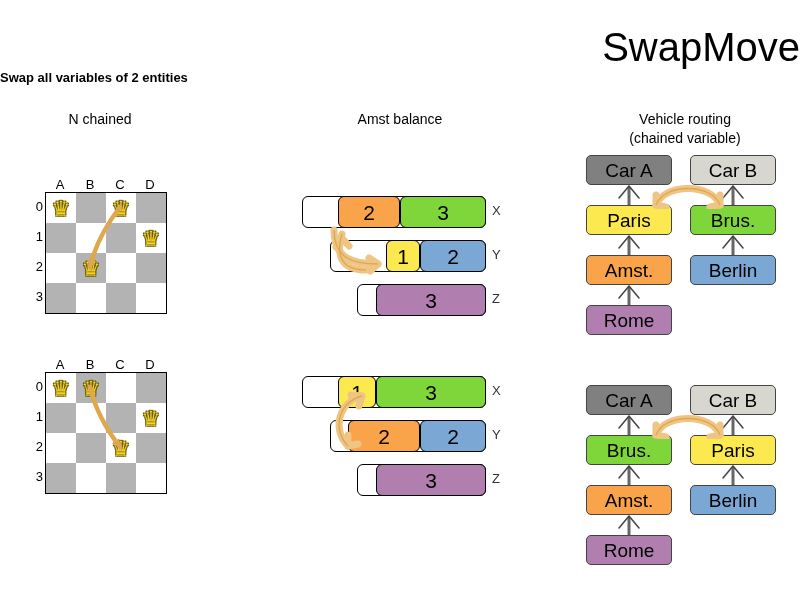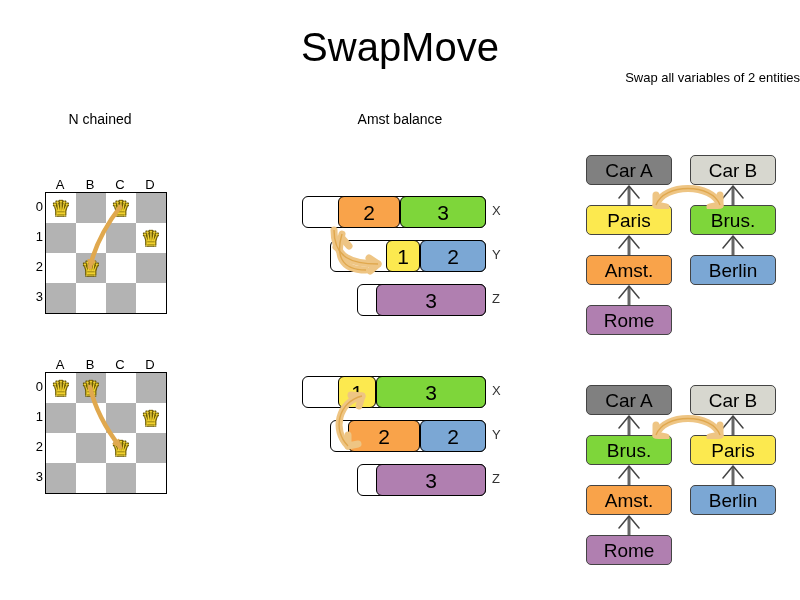--- a/index.html
+++ b/index.html
@@ -4,26 +4,26 @@
 <style>
   html,body{margin:0;padding:0;}
   body{
     width:800px;height:600px;position:relative;background:#fff;
     font-family:"Liberation Sans", sans-serif;color:#000;overflow:hidden;
   }
   .abs{position:absolute;}
 
   
   #title{
-    left:0;top:24px;width:800px;text-align:center;
+    left:0;top:24px;width:800px;text-align:right;
     font-size:40px;line-height:46px;font-weight:400;
   }
   #subtitle{
-    left:0;top:70px;width:800px;text-align:right;
-    font-size:13px;line-height:16px;
+    left:0;top:70px;width:800px;text-align:left;
+    font-size:13px;line-height:16px;font-weight:bold;
   }
 
   
   .section-head{text-align:center;font-size:14px;line-height:19px;}
   #head-nqueens{left:20px;top:110px;width:160px;}
   #head-cloud{left:320px;top:110px;width:160px;}
   #head-vehicle{left:600px;top:110px;width:170px;}
   .file-labels{position:absolute;left:45px;top:178px;width:120px;height:15px;}
   .file-labels span{
     position:absolute;width:30px;text-align:center;
@@ -84,20 +84,22 @@
 </style>
 </head>
 <body>
 
 <div class="abs" id="title">SwapMove</div>
 <div class="abs" id="subtitle">Swap all variables of 2 entities</div>
 
 <div class="abs section-head" id="head-nqueens">N chained</div>
 <div class="abs section-head" id="head-cloud">Amst balance</div>
 <div class="abs section-head" id="head-vehicle">
+  <div>Vehicle routing</div>
+  <div>(chained variable)</div>
 </div>
 
 <div class="abs" id="nqueens-before" style="left:0;top:0;">
     <div class="file-labels" style="top: 177px;">
       <span style="left: 0px;">A</span>
       <span style="left: 30px;">B</span>
       <span style="left: 60px;">C</span>
       <span style="left: 90px;">D</span>
     </div>
     <div class="rank-labels" style="top: 192px;">

